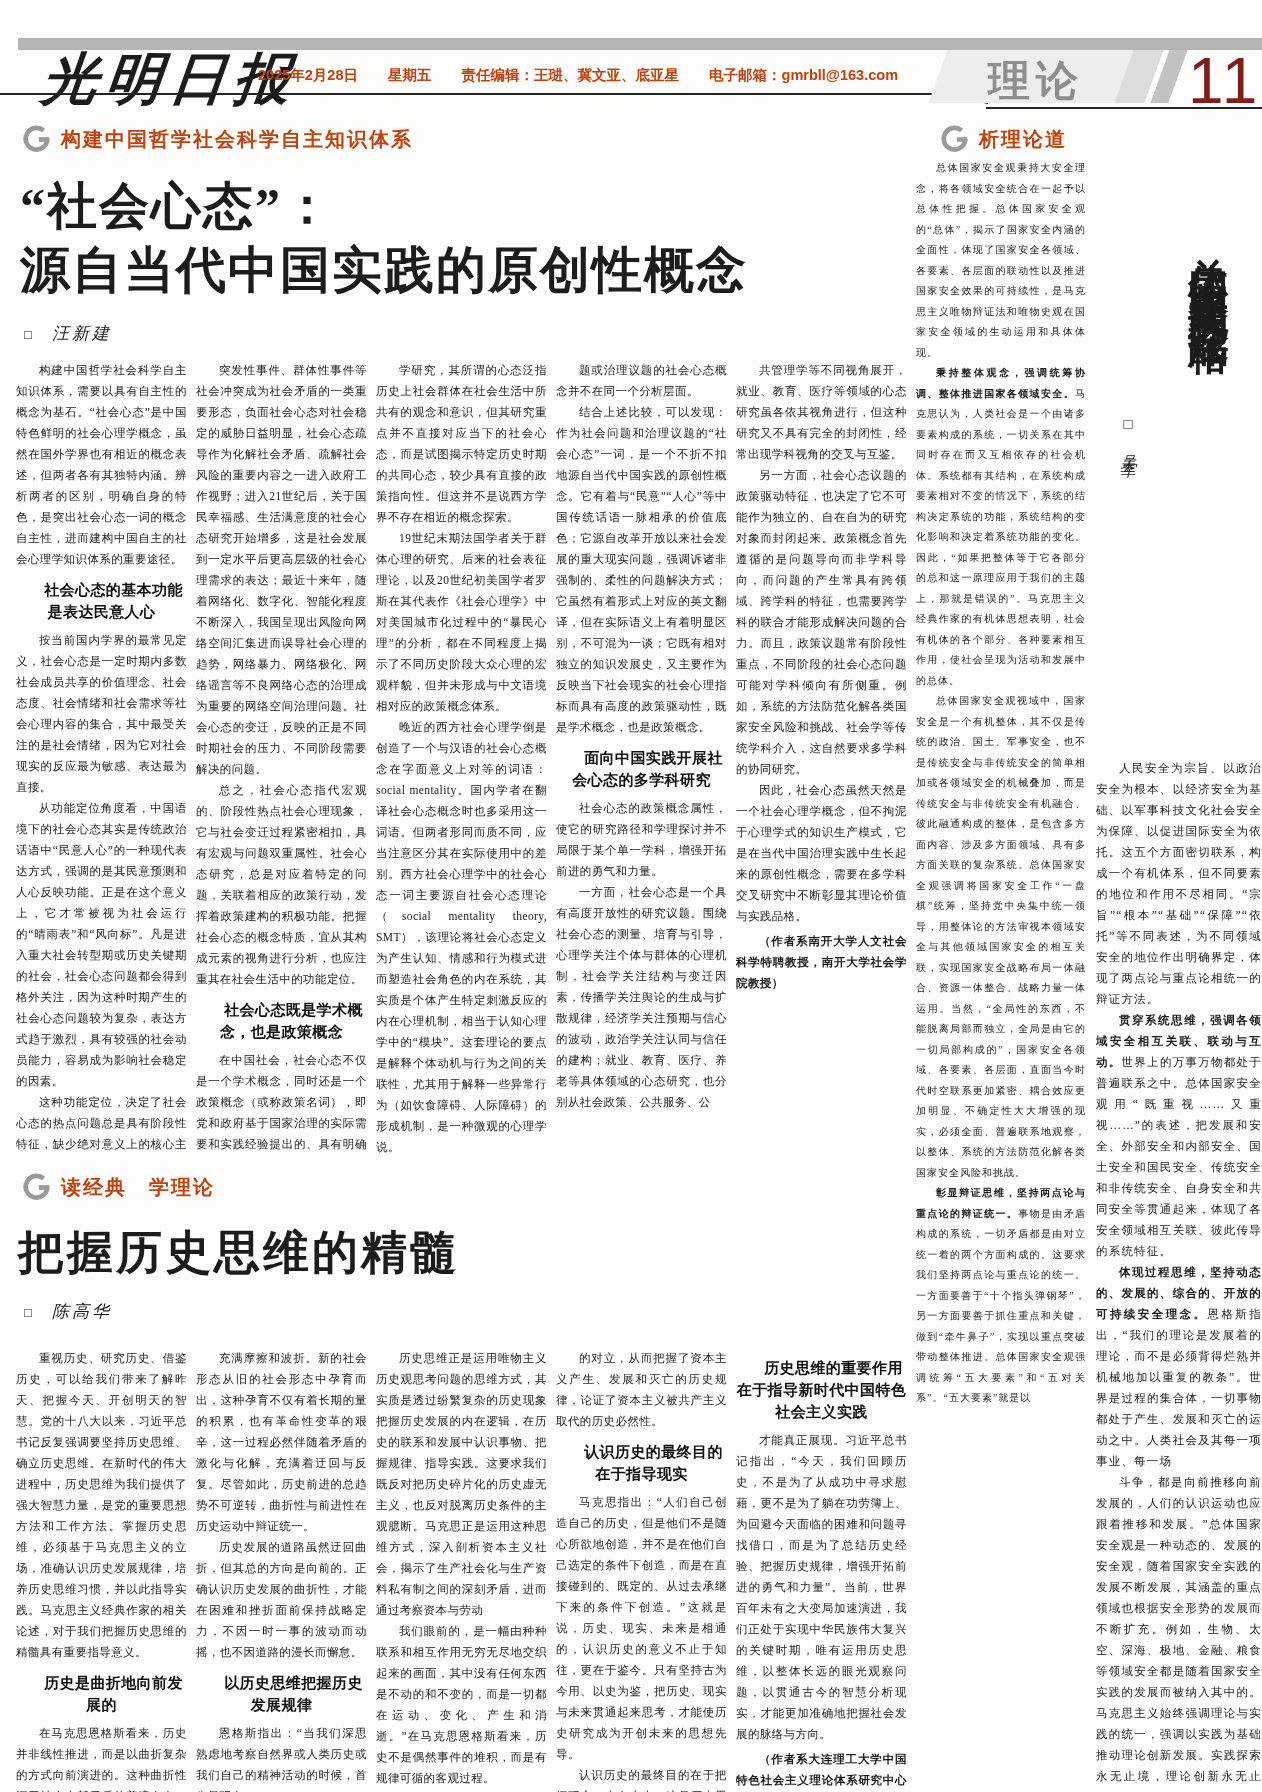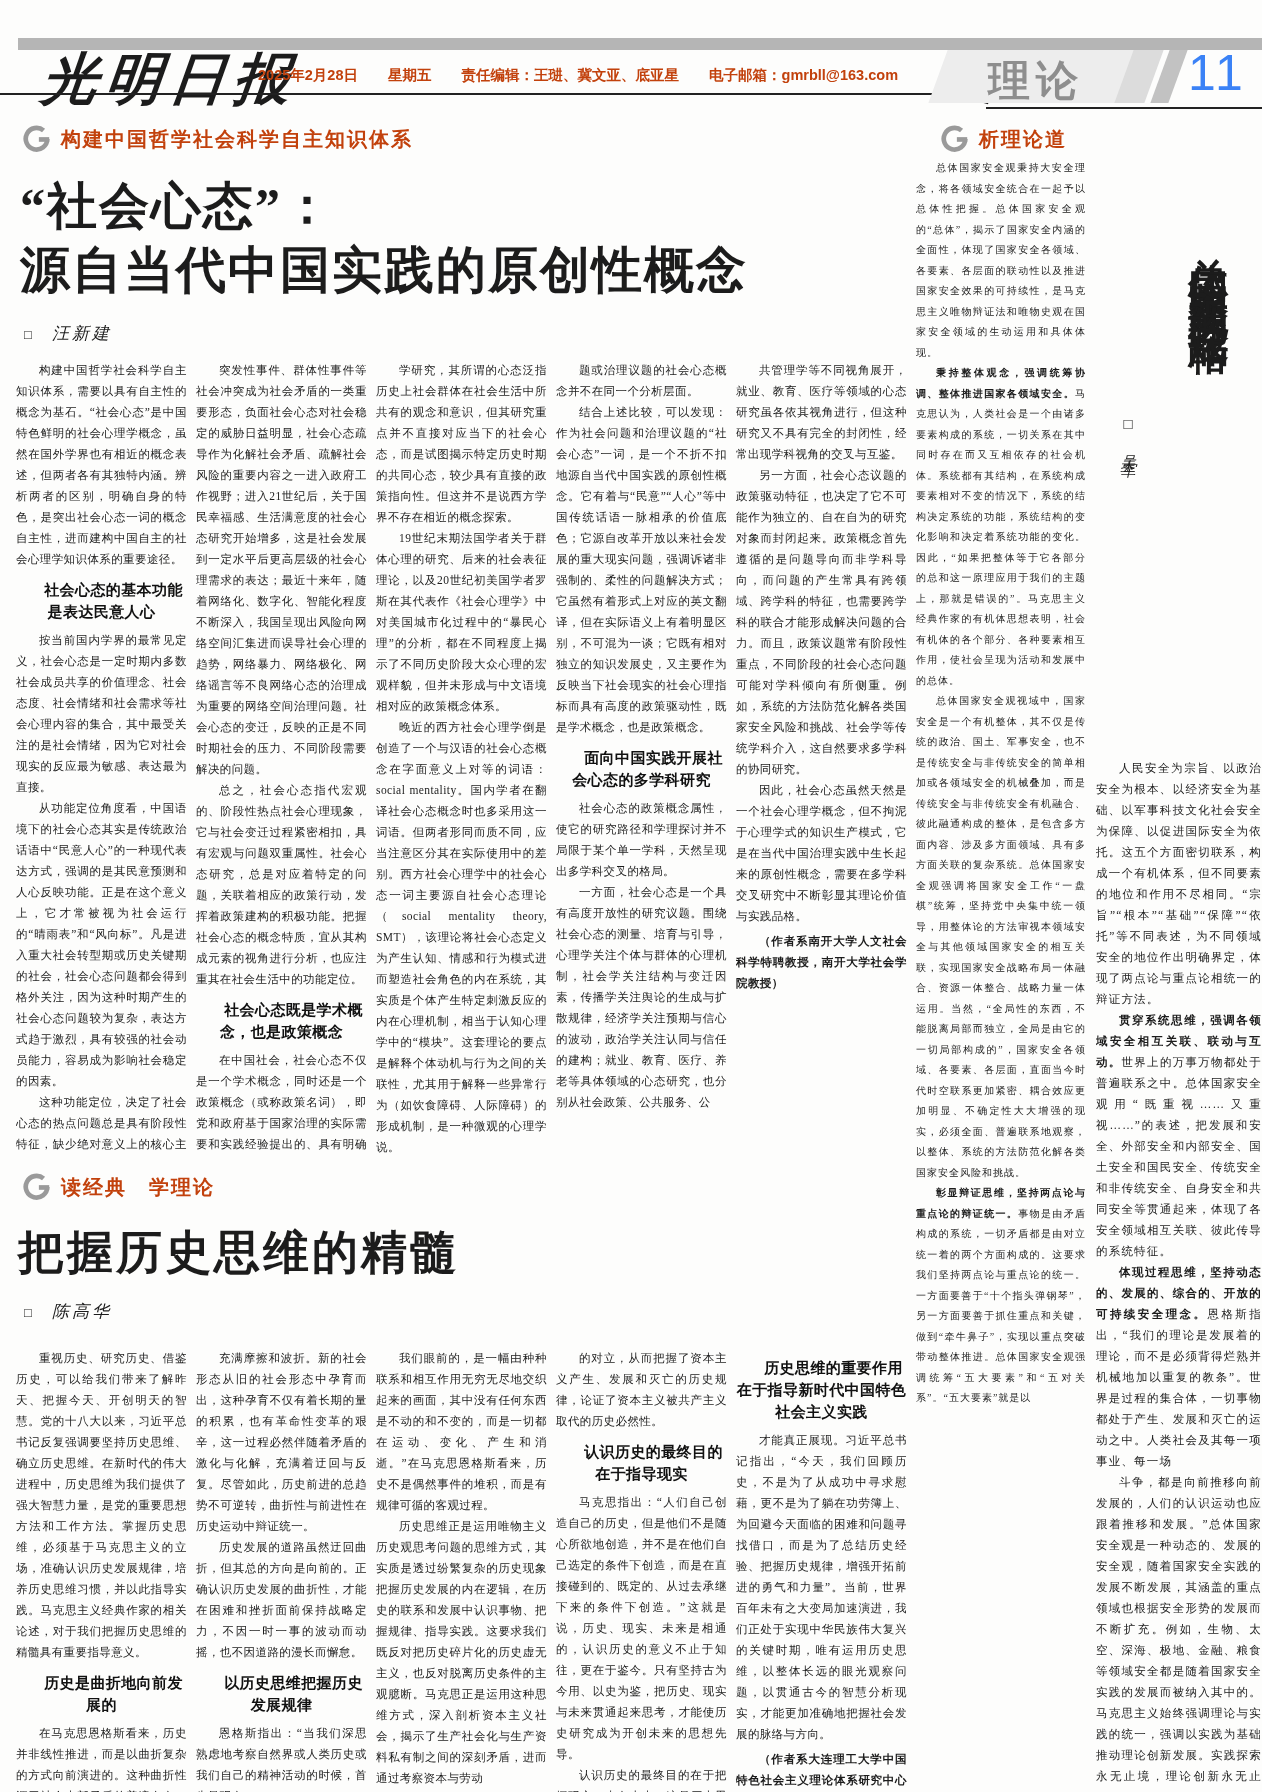--- a/index.html
+++ b/index.html
@@ -13,21 +13,21 @@
   .dateline{left:258px;top:66px;font-family:"Liberation Sans",sans-serif;font-weight:bold;
             font-size:14.5px;color:#c2410c;white-space:nowrap;}
   .dateline span{margin-right:26px;}
   .ruleA{left:0;top:93px;width:953px;height:2px;background:#222;}
   .ruleDiag{left:951px;top:97px;width:38px;height:2px;background:#222;transform:rotate(16deg);}
   .ruleB{left:986px;top:107px;width:276px;height:2px;background:#222;}
   .badge-light{left:938px;top:50px;width:196px;height:53px;background:#ededed;transform:skewX(-20deg);}
   .badge-s1{left:1124px;top:50px;width:30px;height:53px;background:#dcdcdc;transform:skewX(-20deg);}
   .badge-s2{left:1160px;top:50px;width:18px;height:53px;background:#c2c2c2;transform:skewX(-20deg);}
   .badge-title{left:988px;top:53px;font-size:42px;font-weight:bold;color:#8e8e8e;letter-spacing:6px;}
-  .pageno{left:1188px;top:44px;font-size:50px;font-family:"Liberation Sans",sans-serif;color:#3b82f6;letter-spacing:3px;}
+  .pageno{left:1188px;top:44px;font-size:64px;font-family:"Liberation Sans",sans-serif;color:#7f1d1d;letter-spacing:3px;}
   
   .kicker{display:flex;align-items:center;gap:9px;font-family:"Liberation Sans",sans-serif;
           font-weight:bold;color:#c2410c;font-size:20px;letter-spacing:2px;white-space:nowrap;}
   .gicon{width:30px;height:30px;flex:none;}
   
   .headline1{left:20px;top:174px;font-weight:900;font-size:50px;line-height:64px;letter-spacing:2px;
              font-family:"Liberation Serif",serif;}
   .headline2{left:18px;top:1222px;font-weight:900;font-size:46px;letter-spacing:3px;}
   .byline{font-size:17px;font-style:italic;letter-spacing:3px;}
   .byline .sq{font-style:normal;font-size:13px;margin-right:10px;}
@@ -106,21 +106,21 @@
       </div>
     <div class="col">
         <div class="blk p">学研究，其所谓的心态泛指历史上社会群体在社会生活中所共有的观念和意识，但其研究重点并不直接对应当下的社会心态，而是试图揭示特定历史时期的共同心态，较少具有直接的政策指向性。但这并不是说西方学界不存在相近的概念探索。</div>
         <div class="blk p">19世纪末期法国学者关于群体心理的研究、后来的社会表征理论，以及20世纪初美国学者罗斯在其代表作《社会心理学》中对美国城市化过程中的“暴民心理”的分析，都在不同程度上揭示了不同历史阶段大众心理的宏观样貌，但并未形成与中文语境相对应的政策概念体系。</div>
         <div class="blk p">晚近的西方社会心理学倒是创造了一个与汉语的社会心态概念在字面意义上对等的词语：social mentality。国内学者在翻译社会心态概念时也多采用这一词语。但两者形同而质不同，应当注意区分其在实际使用中的差别。西方社会心理学中的社会心态一词主要源自社会心态理论（social mentality theory, SMT），该理论将社会心态定义为产生认知、情感和行为模式进而塑造社会角色的内在系统，其实质是个体产生特定刺激反应的内在心理机制，相当于认知心理学中的“模块”。这套理论的要点是解释个体动机与行为之间的关联性，尤其用于解释一些异常行为（如饮食障碍、人际障碍）的形成机制，是一种微观的心理学说。</div>
       </div>
     <div class="col">
         <div class="blk p">题或治理议题的社会心态概念并不在同一个分析层面。</div>
         <div class="blk p">结合上述比较，可以发现：作为社会问题和治理议题的“社会心态”一词，是一个不折不扣地源自当代中国实践的原创性概念。它有着与“民意”“人心”等中国传统话语一脉相承的价值底色；它源自改革开放以来社会发展的重大现实问题，强调诉诸非强制的、柔性的问题解决方式；它虽然有着形式上对应的英文翻译，但在实际语义上有着明显区别，不可混为一谈；它既有相对独立的知识发展史，又主要作为反映当下社会现实的社会心理指标而具有高度的政策驱动性，既是学术概念，也是政策概念。</div>
         <div class="blk h">面向中国实践开展社会心态的多学科研究</div>
-        <div class="blk p">社会心态的政策概念属性，使它的研究路径和学理探讨并不局限于某个单一学科，天然呈现出多学科交叉的格局。</div>
+        <div class="blk p">社会心态的政策概念属性，使它的研究路径和学理探讨并不局限于某个单一学科，增强开拓前进的勇气和力量。</div>
         <div class="blk p">一方面，社会心态是一个具有高度开放性的研究议题。围绕社会心态的测量、培育与引导，心理学关注个体与群体的心理机制，社会学关注结构与变迁因素，传播学关注舆论的生成与扩散规律，经济学关注预期与信心的波动，政治学关注认同与信任的建构；就业、教育、医疗、养老等具体领域的心态研究，也分别从社会政策、公共服务、公</div>
       </div>
     <div class="col">
         <div class="blk p">共管理学等不同视角展开，就业、教育、医疗等领域的心态研究虽各依其视角进行，但这种研究又不具有完全的封闭性，经常出现学科视角的交叉与互鉴。</div>
         <div class="blk p">另一方面，社会心态议题的政策驱动特征，也决定了它不可能作为独立的、自在自为的研究对象而封闭起来。政策概念首先遵循的是问题导向而非学科导向，而问题的产生常具有跨领域、跨学科的特征，也需要跨学科的联合才能形成解决问题的合力。而且，政策议题常有阶段性重点，不同阶段的社会心态问题可能对学科倾向有所侧重。例如，系统的方法防范化解各类国家安全风险和挑战、社会学等传统学科介入，这自然要求多学科的协同研究。</div>
         <div class="blk p">因此，社会心态虽然天然是一个社会心理学概念，但不拘泥于心理学式的知识生产模式，它是在当代中国治理实践中生长起来的原创性概念，需要在多学科交叉研究中不断彰显其理论价值与实践品格。</div>
         <div class="blk note">（作者系南开大学人文社会科学特聘教授，南开大学社会学院教授）</div>
       </div>
   </div>
 
@@ -171,22 +171,22 @@
         <div class="blk h">历史是曲折地向前发展的</div>
         <div class="blk p">在马克思恩格斯看来，历史并非线性推进，而是以曲折复杂的方式向前演进的。这种曲折性源于社会内部矛盾的普遍存在。正如自然界演化过程常常伴随着突变与跃迁，人类历史的演进同样</div>
       </div>
     <div class="col">
         <div class="blk p">充满摩擦和波折。新的社会形态从旧的社会形态中孕育而出，这种孕育不仅有着长期的量的积累，也有革命性变革的艰辛，这一过程必然伴随着矛盾的激化与化解，充满着迂回与反复。尽管如此，历史前进的总趋势不可逆转，曲折性与前进性在历史运动中辩证统一。</div>
         <div class="blk p">历史发展的道路虽然迂回曲折，但其总的方向是向前的。正确认识历史发展的曲折性，才能在困难和挫折面前保持战略定力，不因一时一事的波动而动摇，也不因道路的漫长而懈怠。</div>
         <div class="blk h">以历史思维把握历史发展规律</div>
         <div class="blk p">恩格斯指出：“当我们深思熟虑地考察自然界或人类历史或我们自己的精神活动的时候，首先呈现在</div>
       </div>
     <div class="col">
+        <div class="blk p">历史思维正是运用唯物主义历史观思考问题的思维方式，其实质是透过纷繁复杂的历史现象把握历史发展的内在逻辑，在历史的联系和发展中认识事物、把握规律、指导实践。这要求我们既反对把历史碎片化的历史虚无主义，也反对脱离历史条件的主观臆断。马克思正是运用这种思维方式，深入剖析资本主义社会，揭示了生产社会化与生产资料私有制之间的深刻矛盾，进而通过考察资本与劳动</div>
         <div class="blk p">我们眼前的，是一幅由种种联系和相互作用无穷无尽地交织起来的画面，其中没有任何东西是不动的和不变的，而是一切都在运动、变化、产生和消逝。”在马克思恩格斯看来，历史不是偶然事件的堆积，而是有规律可循的客观过程。</div>
-        <div class="blk p">历史思维正是运用唯物主义历史观思考问题的思维方式，其实质是透过纷繁复杂的历史现象把握历史发展的内在逻辑，在历史的联系和发展中认识事物、把握规律、指导实践。这要求我们既反对把历史碎片化的历史虚无主义，也反对脱离历史条件的主观臆断。马克思正是运用这种思维方式，深入剖析资本主义社会，揭示了生产社会化与生产资料私有制之间的深刻矛盾，进而通过考察资本与劳动</div>
       </div>
     <div class="col">
         <div class="blk p">的对立，从而把握了资本主义产生、发展和灭亡的历史规律，论证了资本主义被共产主义取代的历史必然性。</div>
         <div class="blk h">认识历史的最终目的在于指导现实</div>
         <div class="blk p">马克思指出：“人们自己创造自己的历史，但是他们不是随心所欲地创造，并不是在他们自己选定的条件下创造，而是在直接碰到的、既定的、从过去承继下来的条件下创造。”这就是说，历史、现实、未来是相通的，认识历史的意义不止于知往，更在于鉴今。只有坚持古为今用、以史为鉴，把历史、现实与未来贯通起来思考，才能使历史研究成为开创未来的思想先导。</div>
         <div class="blk p">认识历史的最终目的在于把握现实、走向未来，这是历史思维练达的根本旨趣。</div>
       </div>
     <div class="col">
         <div class="blk h">历史思维的重要作用在于指导新时代中国特色社会主义实践</div>
         <div class="blk p">才能真正展现。习近平总书记指出，“今天，我们回顾历史，不是为了从成功中寻求慰藉，更不是为了躺在功劳簿上、为回避今天面临的困难和问题寻找借口，而是为了总结历史经验、把握历史规律，增强开拓前进的勇气和力量”。当前，世界百年未有之大变局加速演进，我们正处于实现中华民族伟大复兴的关键时期，唯有运用历史思维，以整体长远的眼光观察问题，以贯通古今的智慧分析现实，才能更加准确地把握社会发展的脉络与方向。</div>

